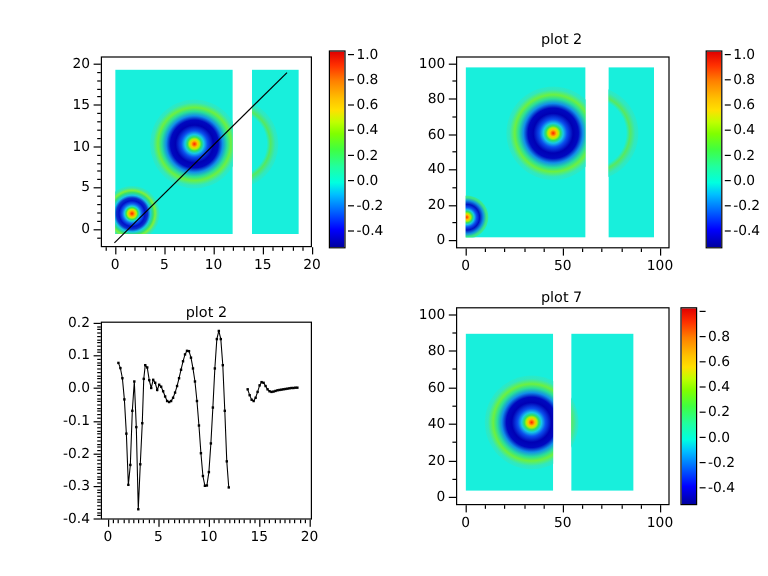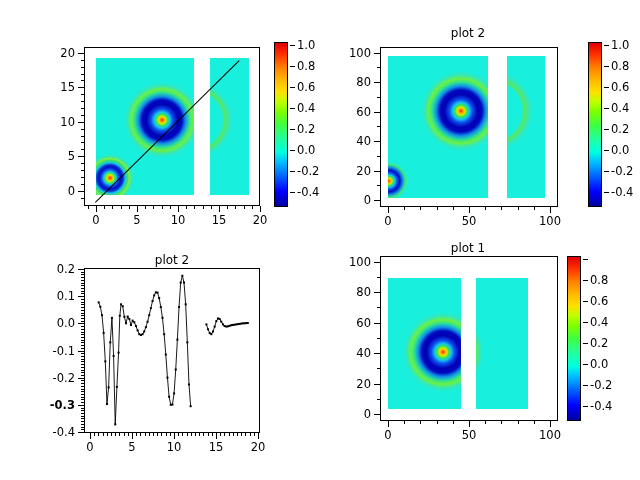--- a/index.html
+++ b/index.html
@@ -345,21 +345,21 @@
       <div class="lblY" style="left:40px;top:17px;width:35px;">0.2</div>
       <div class="tick tickY" style="left:78px;top:44px;width:6px;"></div>
       <div class="lblY" style="left:40px;top:44px;width:35px;">0.1</div>
       <div class="tick tickY" style="left:78px;top:71px;width:6px;"></div>
       <div class="lblY" style="left:40px;top:71px;width:35px;">0.0</div>
       <div class="tick tickY" style="left:78px;top:99px;width:6px;"></div>
       <div class="lblY" style="left:40px;top:99px;width:35px;">-0.1</div>
       <div class="tick tickY" style="left:78px;top:126px;width:6px;"></div>
       <div class="lblY" style="left:40px;top:126px;width:35px;">-0.2</div>
       <div class="tick tickY" style="left:78px;top:153px;width:6px;"></div>
-      <div class="lblY" style="left:40px;top:153px;width:35px;font-weight:bold;">-0.3</div>
+      <div class="lblY" style="left:40px;top:153px;width:35px;">-0.3</div>
       <div class="tick tickY" style="left:78px;top:180px;width:6px;"></div>
       <div class="lblY" style="left:40px;top:180px;width:35px;">-0.4</div>
       <div id="minorY-bl">
           <div class="tick tickY" style="left: 81px; top: 177.3px; width: 3px;"></div>
           <div class="tick tickY" style="left: 81px; top: 174.6px; width: 3px;"></div>
           <div class="tick tickY" style="left: 81px; top: 171.9px; width: 3px;"></div>
           <div class="tick tickY" style="left: 81px; top: 169.1px; width: 3px;"></div>
           <div class="tick tickY" style="left: 81px; top: 166.4px; width: 3px;"></div>
           <div class="tick tickY" style="left: 81px; top: 163.7px; width: 3px;"></div>
           <div class="tick tickY" style="left: 81px; top: 161px; width: 3px;"></div>
@@ -458,21 +458,21 @@
           <div class="tick tickX" style="left: 237px; top: 181px; height: 3px;"></div>
           <div class="tick tickX" style="left: 241.2px; top: 181px; height: 3px;"></div>
           <div class="tick tickX" style="left: 245.4px; top: 181px; height: 3px;"></div>
           <div class="tick tickX" style="left: 249.6px; top: 181px; height: 3px;"></div>
           <div class="tick tickX" style="left: 253.8px; top: 181px; height: 3px;"></div>
         </div>
     </div>
   </div>
 
   <div class="panel" style="left:320px;top:240px;width:320px;height:240px;">
-    <div class="title" style="left:148px;top:1px;">plot 1</div>
+    <div class="title" style="left:148px;top:1px;">plot 7</div>
     <div class="frame" style="left:60px;top:16px;width:178px;height:165px;"></div>
     <div class="plotarea" style="left:61px;top:17px;width:176px;height:163px;">
       <div class="blobwrap" style="left:7px;top:21px;width:73px;height:131px;">
         <div class="band" style="left:0;top:0;right:0;bottom:0;"></div>
         <div class="blob" style="left:16px;top:35px;width:78px;height:78px;
              background:radial-gradient(circle,
                #ff2000 0%, #ffc000 5%, #b8ef00 8%, #30e060 11%,
                #16c8e8 15%, #0a50ee 21%, #0000b4 30%, #0008c0 38%,
                #1090e8 45%, #2ae098 52%, #6cf040 58%, #30e8c0 66%,
                #18efdc 78%, #18efdc 100%);"></div>

